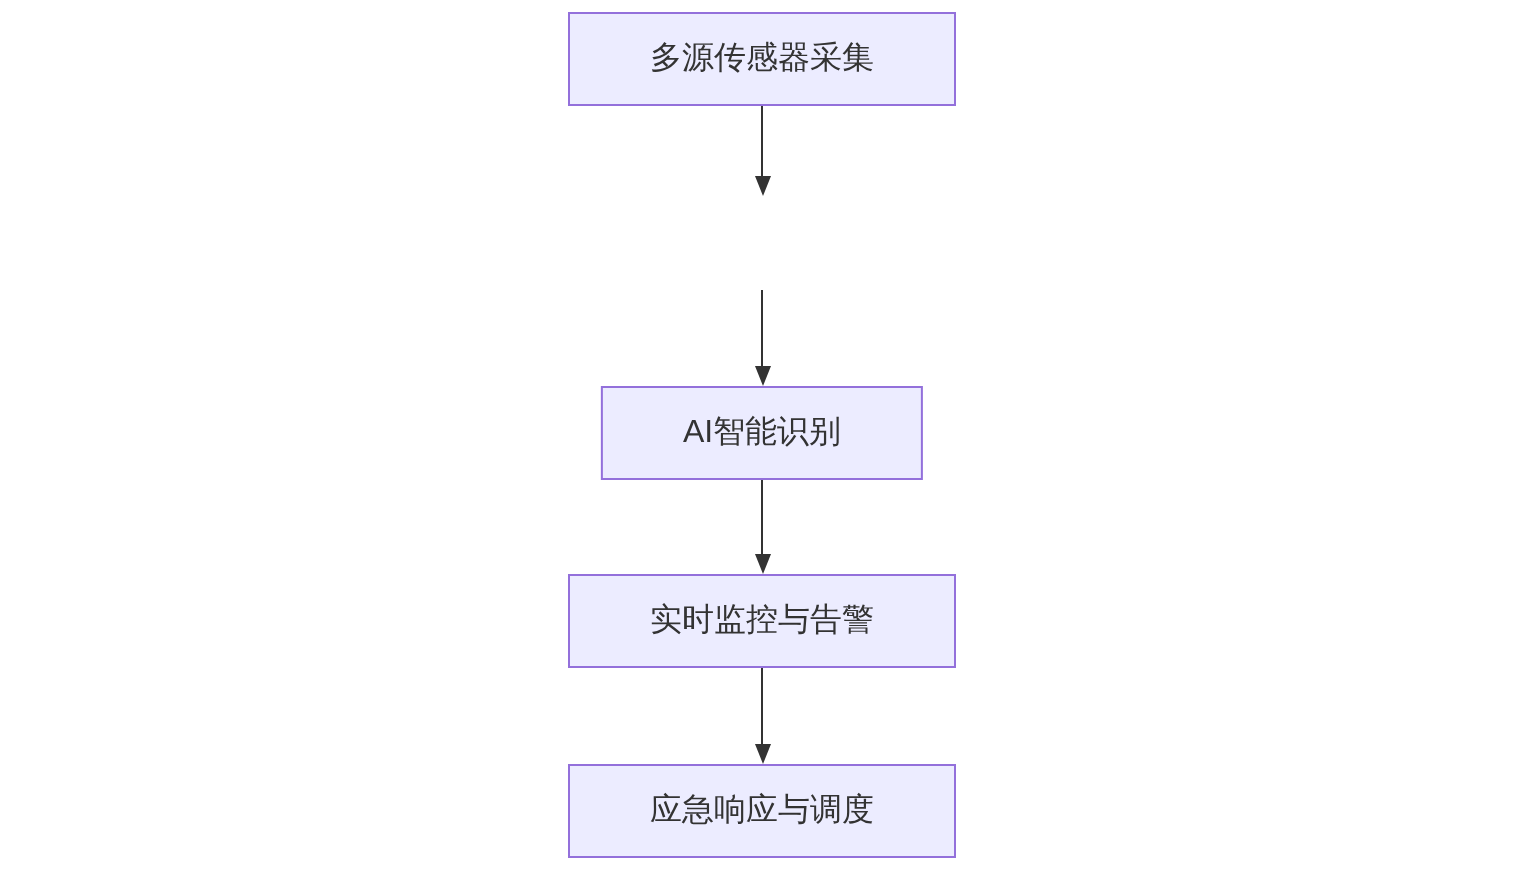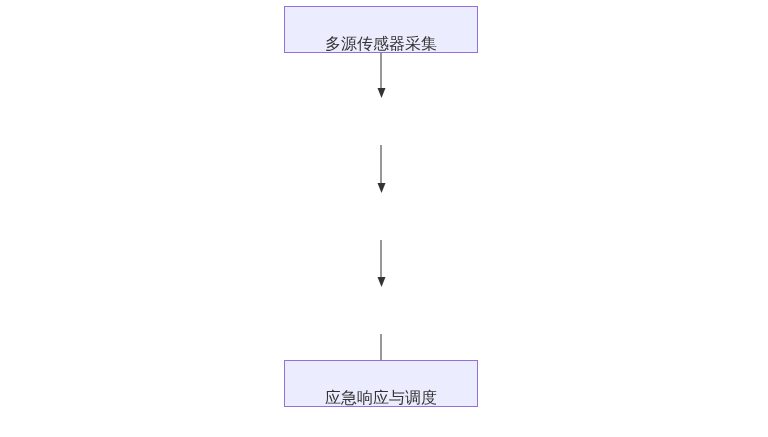--- a/index.html
+++ b/index.html
@@ -21,21 +21,21 @@
     background:var(--bg);
     overflow:hidden;
   }
   .node{
     position:absolute;
     left:381px;
     transform:translateX(-50%);
     height:47px;
     padding:0 40px;
     display:flex;
-    align-items:flex-end;
+    align-items:center;
     justify-content:center;
     background:var(--node-fill);
     border:1px solid var(--node-border);
     white-space:nowrap;
   }
   .node-label{
     font-size:16px;
     color:var(--text-color);
     line-height:1;
   }
@@ -75,29 +75,35 @@
     <span class="edge-line"></span>
     <span class="edge-arrowhead"></span>
   </div>
 
 
   <div class="edge" style="top:145px;height:48px">
     <span class="edge-line"></span>
     <span class="edge-arrowhead"></span>
   </div>
 
+  <div class="node" style="top:193px">
+    <span class="node-label">AI智能识别</span>
+  </div>
 
   <div class="edge" style="top:240px;height:47px">
     <span class="edge-line"></span>
     <span class="edge-arrowhead"></span>
   </div>
 
+  <div class="node" style="top:287px">
+    <span class="node-label">实时监控与告警</span>
+  </div>
 
   <div class="edge" style="top:334px;height:48px">
     <span class="edge-line"></span>
     <span class="edge-arrowhead"></span>
   </div>
 
-  <div class="node" style="top:360px">
+  <div class="node" style="top:382px">
     <span class="node-label">应急响应与调度</span>
   </div>
 
 </div>
 
 </body></html>

